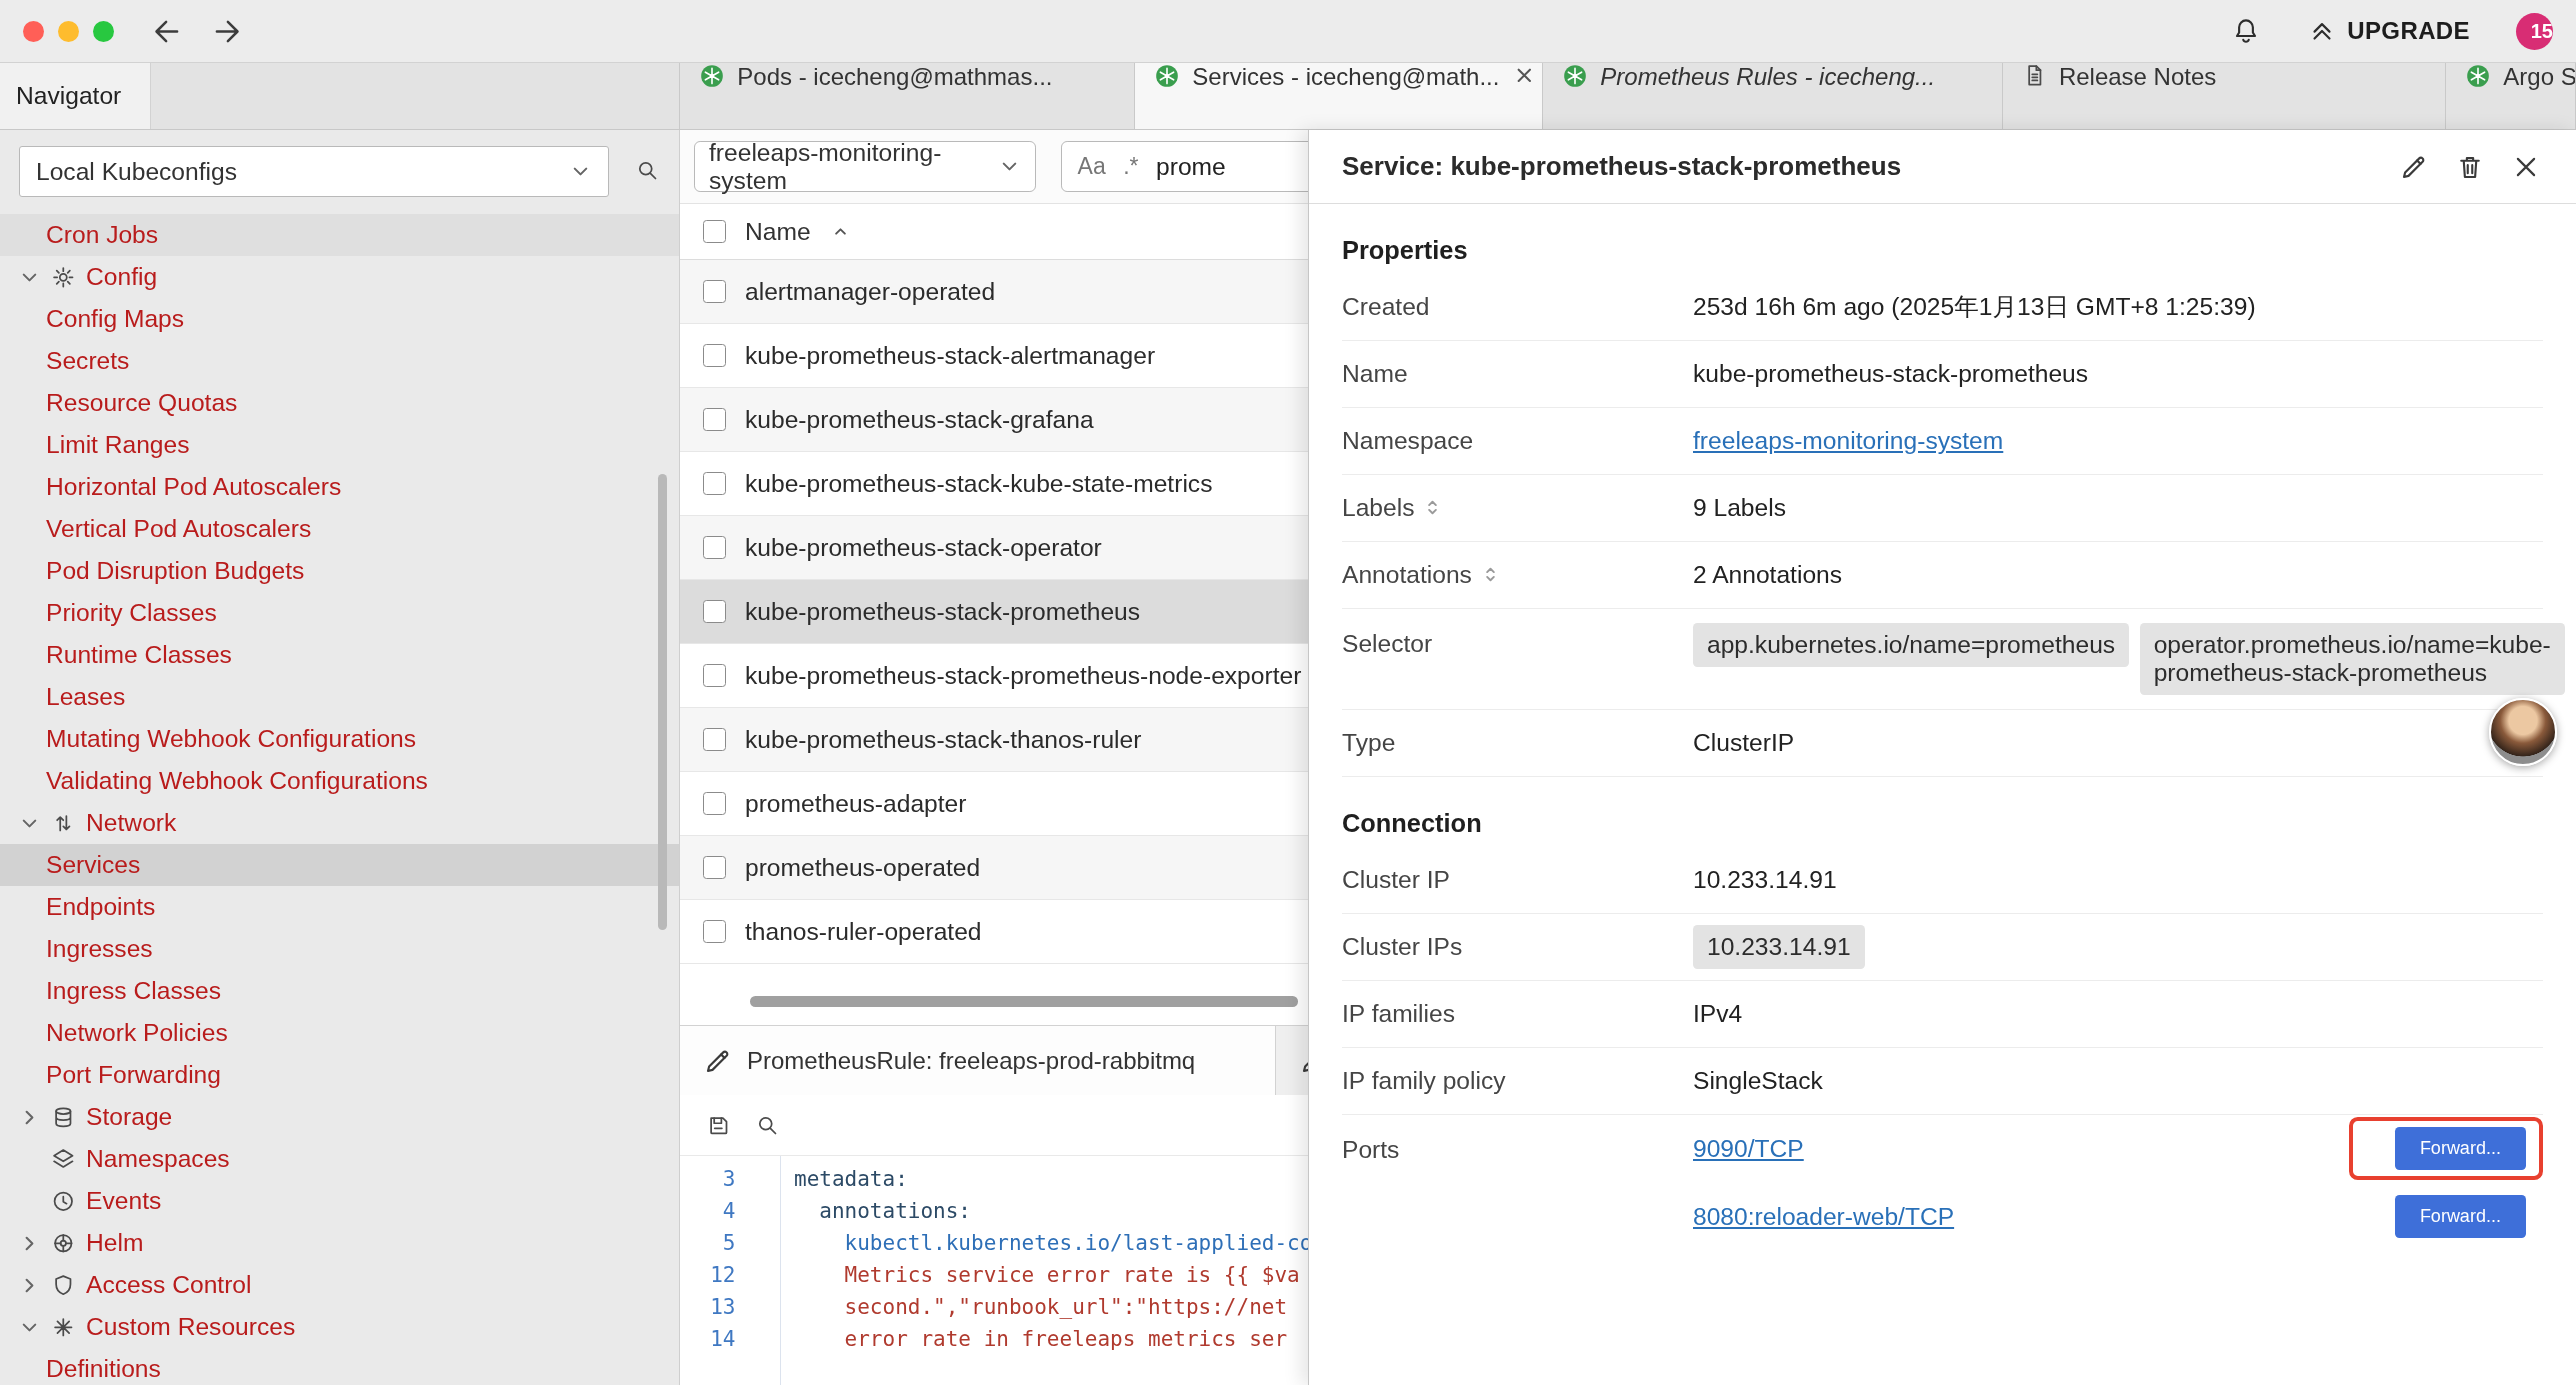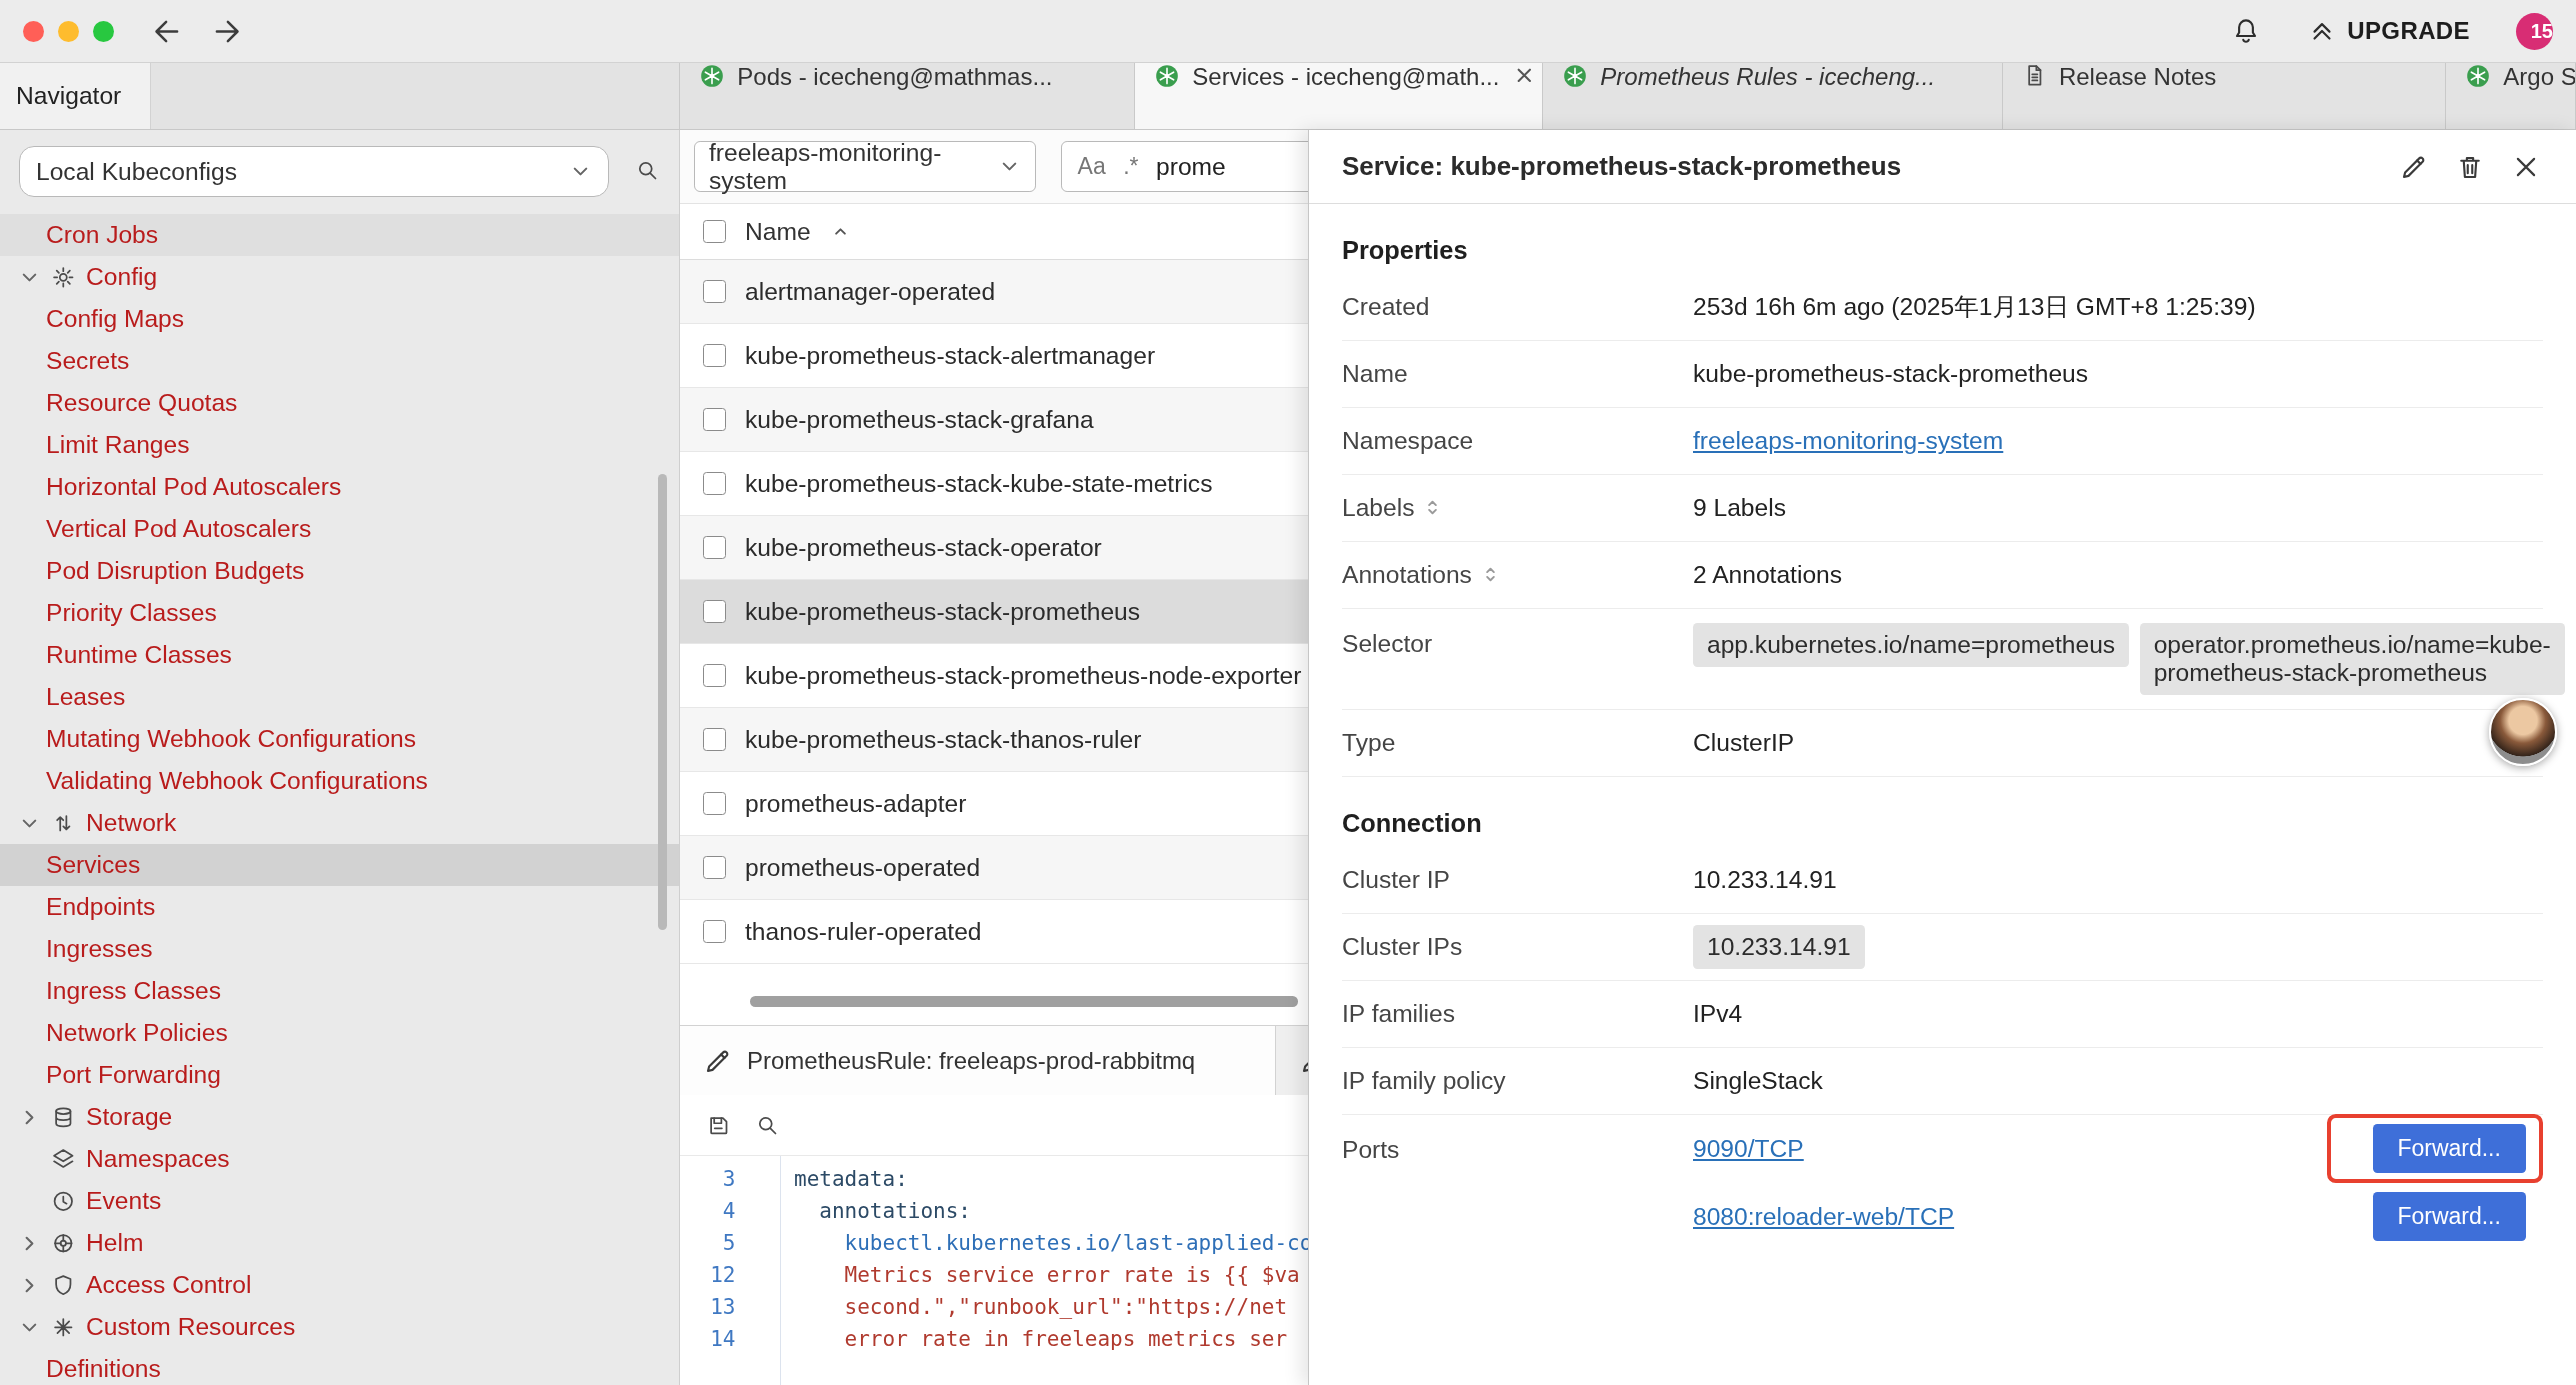--- a/index.html
+++ b/index.html
@@ -32,21 +32,21 @@
 .k8s{width:26px;height:26px;flex:none}
 .xic{width:24.6px;height:24.6px;margin-left:auto;flex:none}
 .xic path{fill:none;stroke:#555;stroke-width:2;stroke-linecap:round}
 
 
 .content{height:1256px;position:relative;display:flex;background:#fff}
 
 
 .sidebar{width:680px;flex:none;background:#eaeaea;border-right:0.9px solid #cfcfcf;position:relative;overflow:hidden}
 .kubebar{height:84px;padding:16px 19px 0;display:flex;align-items:flex-start;gap:26px}
-.kcselect{flex:1;height:51px;border:0.9px solid #b9b9b9;border-radius:15px;background:#fff;display:flex;align-items:center;justify-content:space-between;padding:0 16px;color:#333}
+.kcselect{flex:1;height:51px;border:0.9px solid #b9b9b9;border-radius:3px;background:#fff;display:flex;align-items:center;justify-content:space-between;padding:0 16px;color:#333}
 .sic{width:24.6px;height:24.6px;flex:none}
 .sic *{fill:none;stroke:#4b4b4b;stroke-width:1.7;stroke-linecap:round;stroke-linejoin:round}
 .chev{width:23px;height:23px;flex:none}
 .chev path{fill:none;stroke:#666;stroke-width:2.2;stroke-linecap:round;stroke-linejoin:round}
 .down{transform:rotate(90deg)}
 .searchic{margin-top:12.3px}
 .ti{display:flex;align-items:center;height:42px;gap:10.5px;padding-left:17.5px;color:#b91c1c}
 .ti.d1{padding-left:46px}
 .ti.sel{background:#d2d2d2}
 .ti.hov{background:#dfdfdf}
@@ -96,21 +96,21 @@
 .selrow{align-items:flex-start;padding:14px 0}
 .selrow .dlabel{padding-top:7px}
 .badgecol{display:flex;flex-direction:row;align-items:flex-start;gap:10.5px}
 .ufic{width:23px;height:23px}
 .ufic path{fill:none;stroke:#9a9a9a;stroke-width:2;stroke-linecap:round;stroke-linejoin:round}
 .ports{border-bottom:none;align-items:flex-start}
 .ports .dlabel{padding-top:21px}
 .portlist{flex:1;display:flex;flex-direction:column}
 .portline{height:68px;display:flex;align-items:center;justify-content:space-between}
 .pbw{position:relative;margin-right:17.5px}
-.fwd{background:#3e6fd9;color:#fff;border:none;border-radius:4.4px;font-size:23px;padding:11.4px 24.6px;font-family:inherit;cursor:pointer}
+.fwd{background:#3e6fd9;color:#fff;border:none;border-radius:4.4px;font-size:18px;padding:11.4px 24.6px;font-family:inherit;cursor:pointer}
 .redbox{position:absolute;left:-46px;right:-17.5px;top:-9.6px;bottom:-9.6px;border:4.4px solid #e8402f;border-radius:8.8px;pointer-events:none}
 .avatar{position:absolute;right:19px;top:568px;width:68px;height:68px;border-radius:50%;z-index:6;border:2.6px solid #fff;box-shadow:0 1.8px 8.8px rgba(0,0,0,.35);background:radial-gradient(circle at 50% 32%,#ecc8a2 26%,#8a5a3b 42%,#34241a 66%,#8d8d8d 67%)}
 </style>
 </head>
 <body>
 
 <div class="topbar">
   <div class="lights">
     <span class="light l-red"></span>
     <span class="light l-yel"></span>

